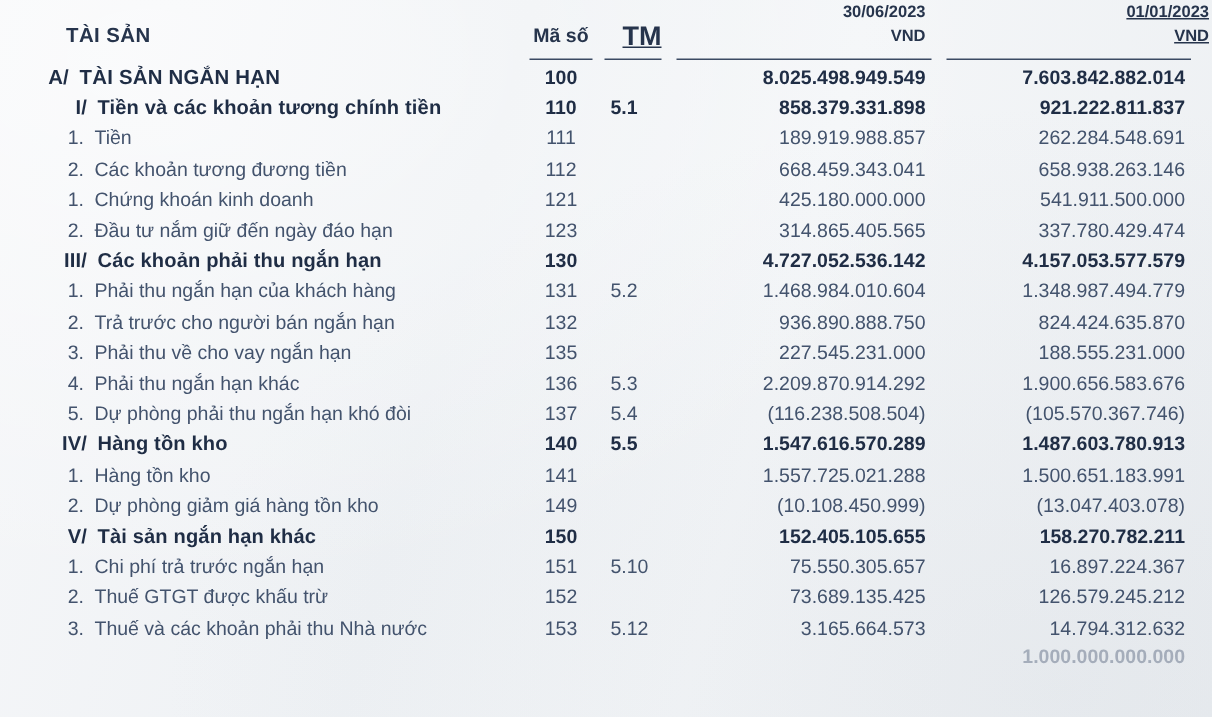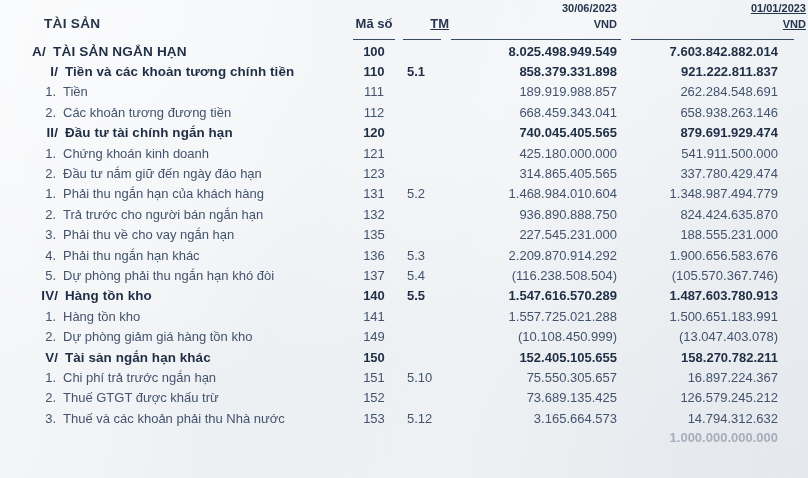--- a/index.html
+++ b/index.html
@@ -61,23 +61,23 @@
   th.h-label {
     text-align: left;
     padding-left: 44px;
     font-size: 13.6px;
     letter-spacing: .3px;
   }
   th.h-code {
     font-size: 13px;
   }
   th.h-tm {
-    text-align: right;
+    text-align: center;
     padding-left: 6px;
-    font-size: 13px;
+    font-size: 18px;
     text-decoration: underline;
   }
   th.h-val {
     text-align: right;
     font-size: 11px;
   }
   th.h-v1 { padding-right: 12px; }
   th.h-v2 { padding-right: 2px; text-decoration: underline; }
   .hdr-date { display: block; }
   .hdr-cur  { display: block; }
@@ -103,21 +103,21 @@
     height: 20.4px;
     vertical-align: middle;
     white-space: nowrap;
   }
 
   td.label   { text-align: left; }
   td.code    { text-align: center; font-size: 13px; }
   td.tm      { text-align: left; padding-left: 6px; font-size: 13px; }
   td.val     { text-align: right; font-size: 13px; font-variant-numeric: tabular-nums; }
   td.v1      { padding-right: 12px; }
-  td.v2      { padding-right: 30px; }
+  td.v2      { padding-right: 18px; }
 
   
   .lab {
     display: flex;
     align-items: baseline;
   }
   .mk {
     flex: 0 0 auto;
     text-align: right;
     font-size: 13px;
@@ -247,32 +247,20 @@
             <div class="lab">
               <span class="mk">2.</span>
               <span class="tx">Các khoản tương đương tiền</span>
             </div>
           </td>
           <td class="code">112</td>
           <td class="tm"></td>
           <td class="val v1">668.459.343.041</td>
           <td class="val v2">658.938.263.146</td>
         </tr>
-        <tr class="lvl-r bold">
-          <td class="label">
-            <div class="lab">
-              <span class="mk">II/</span>
-              <span class="tx">Đầu tư tài chính ngắn hạn</span>
-            </div>
-          </td>
-          <td class="code">120</td>
-          <td class="tm"></td>
-          <td class="val v1">740.045.405.565</td>
-          <td class="val v2">879.691.929.474</td>
-        </tr>
         <tr class="lvl-n norm">
           <td class="label">
             <div class="lab">
               <span class="mk">1.</span>
               <span class="tx">Chứng khoán kinh doanh</span>
             </div>
           </td>
           <td class="code">121</td>
           <td class="tm"></td>
           <td class="val v1">425.180.000.000</td>
@@ -282,20 +270,32 @@
           <td class="label">
             <div class="lab">
               <span class="mk">2.</span>
               <span class="tx">Đầu tư nắm giữ đến ngày đáo hạn</span>
             </div>
           </td>
           <td class="code">123</td>
           <td class="tm"></td>
           <td class="val v1">314.865.405.565</td>
           <td class="val v2">337.780.429.474</td>
+        </tr>
+        <tr class="lvl-r bold">
+          <td class="label">
+            <div class="lab">
+              <span class="mk">III/</span>
+              <span class="tx">Các khoản phải thu ngắn hạn</span>
+            </div>
+          </td>
+          <td class="code">130</td>
+          <td class="tm"></td>
+          <td class="val v1">4.727.052.536.142</td>
+          <td class="val v2">4.157.053.577.579</td>
         </tr>
         <tr class="lvl-n norm">
           <td class="label">
             <div class="lab">
               <span class="mk">1.</span>
               <span class="tx">Phải thu ngắn hạn của khách hàng</span>
             </div>
           </td>
           <td class="code">131</td>
           <td class="tm">5.2</td>

